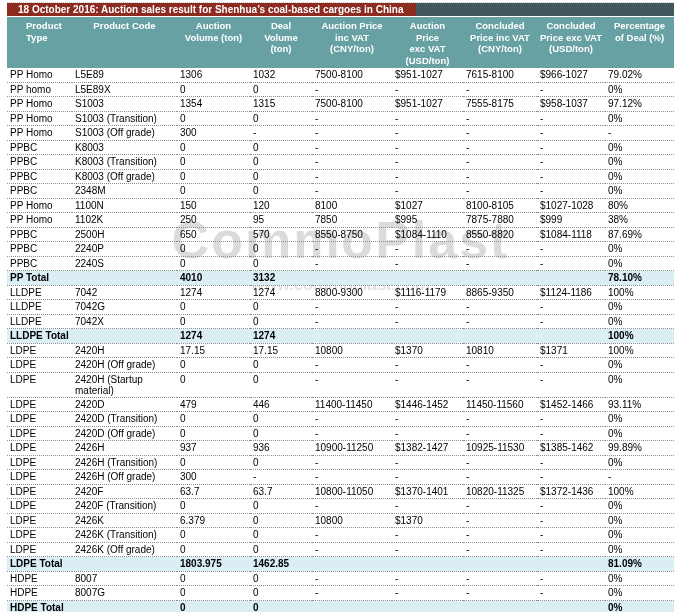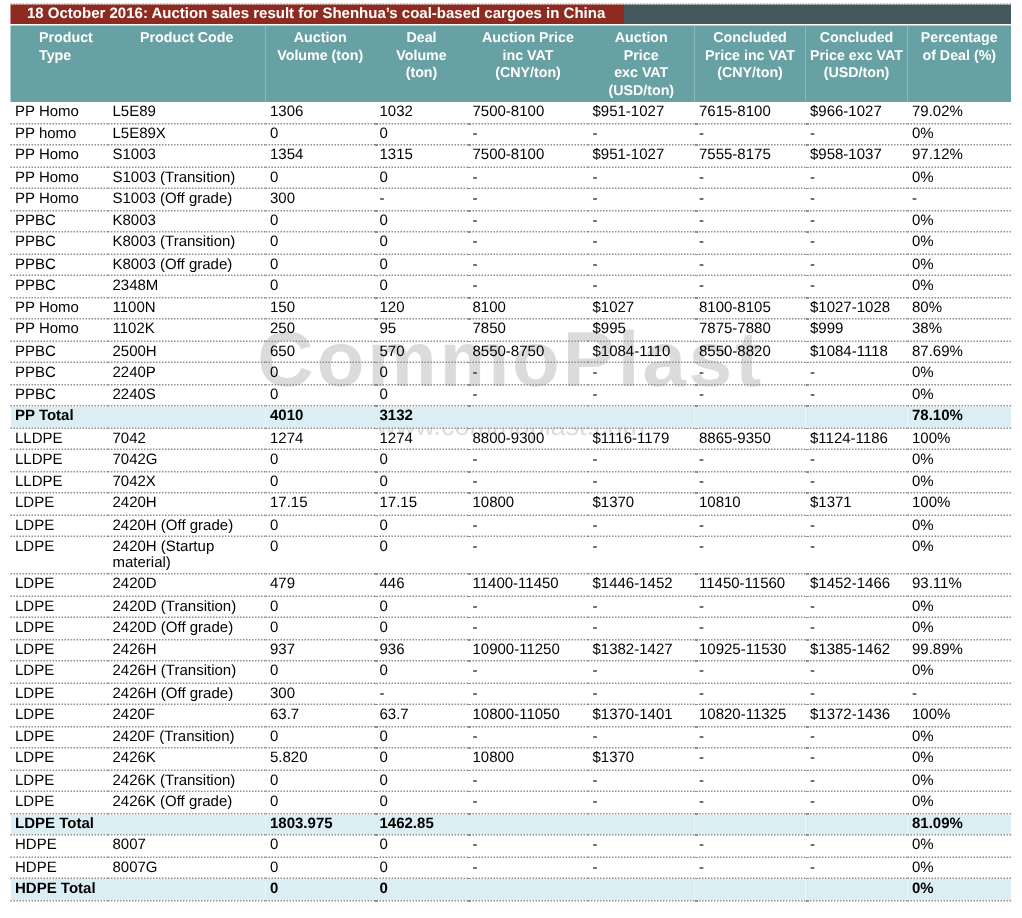--- a/index.html
+++ b/index.html
@@ -294,20 +294,31 @@
             <td>LLDPE</td>
             <td>7042X</td>
             <td>0</td>
             <td>0</td>
             <td>-</td>
             <td>-</td>
             <td>-</td>
             <td>-</td>
             <td>0%</td>
           </tr>
+          <tr class="total">
+            <td>LLDPE Total</td>
+            <td></td>
+            <td>1274</td>
+            <td>1274</td>
+            <td></td>
+            <td></td>
+            <td></td>
+            <td></td>
+            <td>100%</td>
+          </tr>
           <tr>
             <td>LDPE</td>
             <td>2420H</td>
             <td>17.15</td>
             <td>17.15</td>
             <td>10800</td>
             <td>$1370</td>
             <td>10810</td>
             <td>$1371</td>
             <td>100%</td>
@@ -418,21 +429,21 @@
             <td>0</td>
             <td>-</td>
             <td>-</td>
             <td>-</td>
             <td>-</td>
             <td>0%</td>
           </tr>
           <tr>
             <td>LDPE</td>
             <td>2426K</td>
-            <td>5.820</td>
+            <td>6.379</td>
             <td>0</td>
             <td>10800</td>
             <td>$1370</td>
             <td>-</td>
             <td>-</td>
             <td>0%</td>
           </tr>
           <tr>
             <td>LDPE</td>
             <td>2426K (Transition)</td>

